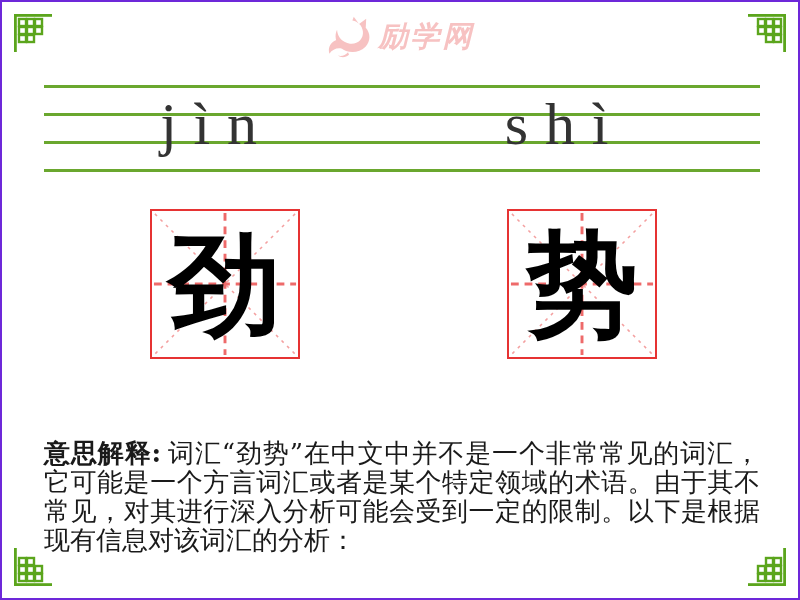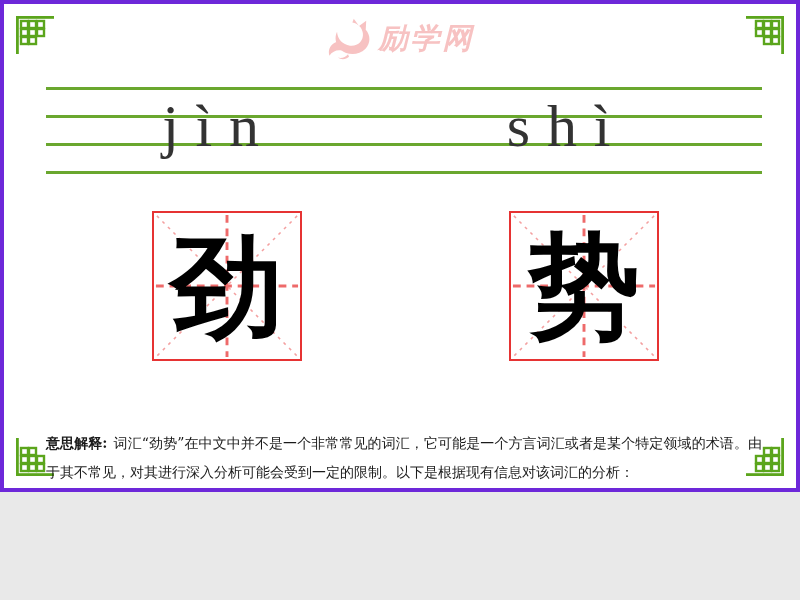--- a/index.html
+++ b/index.html
@@ -1,18 +1,18 @@
 <!DOCTYPE html>
 <html><head>
 <meta charset="utf-8">
 <style>
   html,body{margin:0;padding:0;background:#e9e9e9;}
   .slide{
-    position:relative;width:800px;height:492px;background:#fff;
-    box-sizing:border-box;border:4px solid #6d28d9;overflow:hidden;
+    position:relative;width:800px;height:600px;background:#fff;
+    box-sizing:border-box;border:2px solid #6d28d9;overflow:hidden;
     font-family:"Liberation Sans",sans-serif;
   }
   
   .corner{position:absolute;width:48px;height:48px;}
   .corner.tl{top:5px;left:5px;}
   .corner.tr{top:5px;right:5px;transform:scaleX(-1);}
   .corner.bl{bottom:5px;left:5px;transform:scaleY(-1);}
   .corner.br{bottom:5px;right:5px;transform:scale(-1,-1);}
   
   .logo{position:absolute;top:12px;left:0;width:100%;display:flex;
@@ -40,21 +40,21 @@
   .char-box svg{position:absolute;inset:0;}
   .char-glyph{
     position:absolute;inset:0;display:flex;align-items:center;justify-content:center;
     font-family:"DejaVu Sans","Liberation Sans",sans-serif;font-weight:bold;
     font-size:112px;line-height:1;color:#000;
   }
   
   .definition{
     position:absolute;left:42px;top:411px;width:716px;
     font-family:"DejaVu Serif","Liberation Serif",serif;
-    font-size:14px;line-height:29px;color:#1a1a1a;text-align:justify;
+    font-size:26px;line-height:29px;color:#1a1a1a;text-align:justify;
   }
   .definition b{font-weight:bold;margin-right:6px;}
 </style>
 </head>
 <body>
 
 <div class="slide">
 
   <svg width="0" height="0" style="position:absolute" aria-hidden="true">
     <defs>

